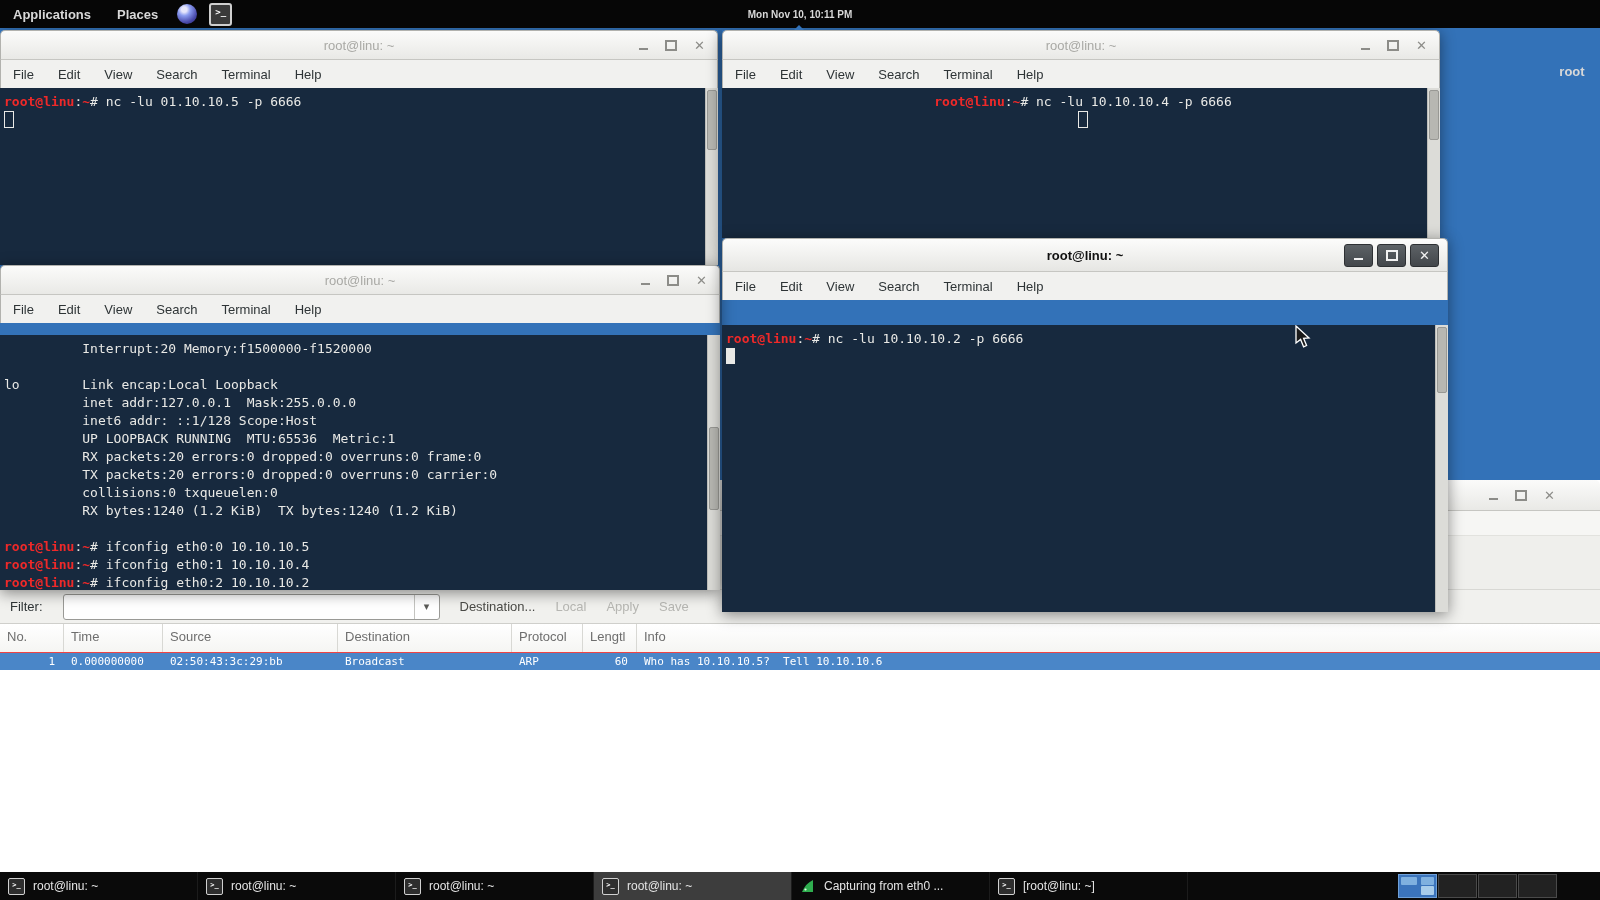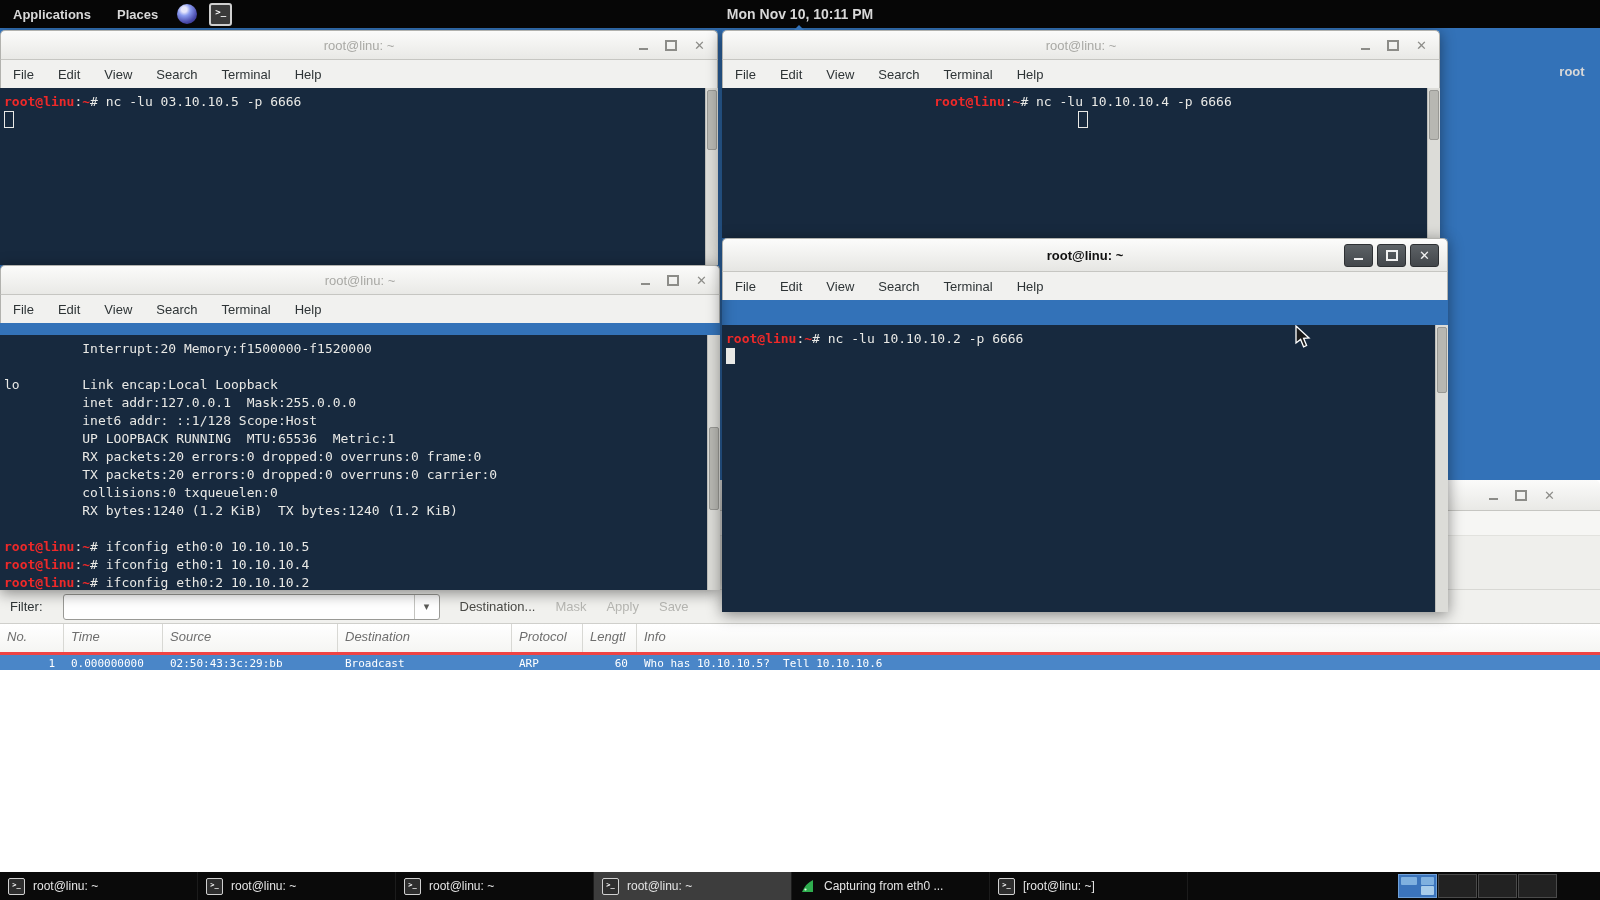--- a/index.html
+++ b/index.html
@@ -10,21 +10,21 @@
   
   .panel-top { position:absolute; top:0; left:0; width:1600px; height:28px;
     background:#060606; color:#dcdcdc; display:flex; align-items:center; z-index:60; }
   .panel-menu { padding:0 13px; font-size:13px; font-weight:bold; color:#d8d8d8; }
   .panel-icon { margin:0 6px; display:flex; align-items:center; }
   .globe-icon { width:20px; height:20px; border-radius:50%;
     background:radial-gradient(circle at 36% 28%, #e6e6fb 0 14%, #8b9cf0 32%, #4747a8 68%, #2b2a72 100%); }
   .panelterm-icon { width:19px; height:19px; background:#3a3a3a; border:2px solid #cfcfcf;
     border-radius:3px; color:#fff; font:bold 9px/15px "DejaVu Sans Mono",monospace; text-align:center; }
   .panel-clock { position:absolute; left:0; right:0; text-align:center;
-    font-size:14px; font-weight:bold; color:#d8d8d8; }
+    font-size:10px; font-weight:bold; color:#d8d8d8; }
   .clock-pointer { position:absolute; top:25px; left:794px; width:0; height:0;
     border-left:5px solid transparent; border-right:5px solid transparent; border-bottom:5px solid #3372B8; }
   .panel-right { position:absolute; right:0; top:0; height:28px; display:flex;
     align-items:center; gap:16px; padding-right:14px;flex-direction:column; }
   .panel-user { font-size:13px; font-weight:bold; color:#d8d8d8; }
   
   .win { position:absolute; box-shadow:0 3px 14px rgba(0,0,0,.45); }
   .titlebar { height:30px; background:linear-gradient(#fbfbfa,#e9e9e6);
     border:1px solid #b2b2ae; border-bottom:1px solid #c6c6c2; border-radius:5px 5px 0 0;
     position:relative; display:flex; align-items:center; box-sizing:border-box; }
@@ -71,21 +71,21 @@
   .filter-label { font-size:13px; color:#2e3436; }
   .filter-combo { width:375px; height:24px; background:#fff; border:1px solid #9a9a96;
     border-radius:3px; position:relative; display:flex; align-items:center; }
   .filter-input { border:none; outline:none; flex:1; height:20px; font-size:12px; padding:0 6px;
     font-family:"Liberation Sans",sans-serif; }
   .combo-arrow { width:24px; height:100%; border-left:1px solid #c4c4c0; display:flex;
     align-items:center; justify-content:center; color:#5a5a56; font-size:11px; }
   .ws-btn { font-size:13px; color:#4a4a46; }
   .ws-btn.disabled { color:#b6b6b2; }
   .pkt-grid { display:grid; grid-template-columns:64px 99px 175px 174px 71px 54px 1fr; }
-  .pkt-header { height:28px; border-bottom:3px solid #ef4444; background:#fff;font-style:italic; }
+  .pkt-header { height:28px; border-bottom:1px solid #ef4444; background:#fff; }
   .hcell { border-right:1px solid #d8d8d4; background:linear-gradient(#ffffff,#f5f5f3);
     font-size:13px; color:#6e6e6e; padding:5px 4px 0 7px; white-space:nowrap; overflow:hidden; box-sizing:border-box; }
   .pkt-row { height:18px; background:#4A86C8; color:#fff; }
   .rcell { font:11px/18px "DejaVu Sans Mono",monospace; padding:0 4px 0 7px;
     white-space:pre; overflow:hidden; box-sizing:border-box; }
   .r-right { text-align:right; padding-right:9px; }
   .pkt-body { position:absolute; left:0; right:0; bottom:0; top:190px; background:#fff; }
   
   .taskbar { position:absolute; left:0; bottom:0; width:1600px; height:28px;
     background:#0a0a0a; display:flex; align-items:stretch; z-index:60; }
@@ -117,21 +117,21 @@
   </div>
   <div class="ws-strip1"></div>
   <div class="ws-strip2"></div>
   <div class="filterbar">
     <span class="filter-label">Filter:</span>
     <span class="filter-combo">
       <input class="filter-input" value="" style="">
       <span class="combo-arrow">▾</span>
     </span>
     <span class="ws-btn">Destination...</span>
-    <span class="ws-btn disabled">Mask</span>
+    <span class="ws-btn disabled">Local</span>
     <span class="ws-btn disabled">Apply</span>
     <span class="ws-btn disabled">Save</span>
   </div>
   <div class="pkt-grid pkt-header">
     <div class="hcell">No.</div>
     <div class="hcell">Time</div>
     <div class="hcell">Source</div>
     <div class="hcell">Destination</div>
     <div class="hcell">Protocol</div>
     <div class="hcell">Lengtl</div>
@@ -160,21 +160,21 @@
   </div>
   <div class="menubar">
     <span>File</span>
     <span>Edit</span>
     <span>View</span>
     <span>Search</span>
     <span>Terminal</span>
     <span>Help</span>
   </div>
   <div class="tcontent" style="top:58px;">
-    <div class="tline"><span class="pu">root@linu</span><span class="pw">:</span><span class="pu">~</span><span class="pw"># </span><span class="pw">nc -lu 03.10.10.5 -p 6666</span></div>
+    <div class="tline"><span class="pu">root@linu</span><span class="pw">:</span><span class="pu">~</span><span class="pw"># </span><span class="pw">nc -lu 01.10.10.5 -p 6666</span></div>
     <div class="tline"><span class="cursor-hollow"></span></div>
     <div class="vscroll">
         <div class="vthumb" style="top:2px; height:58px;"></div>
       </div>
   </div>
 </div>
 
 <div class="win" style="left:722px; top:30px; width:718px; height:208px;">
   <div class="titlebar">
     <span class="title">root@linu: ~</span>

